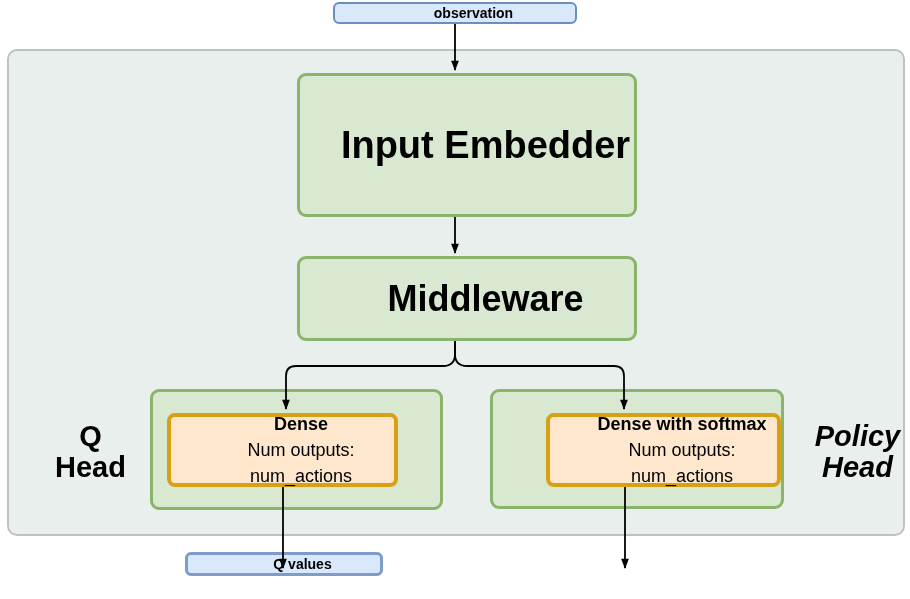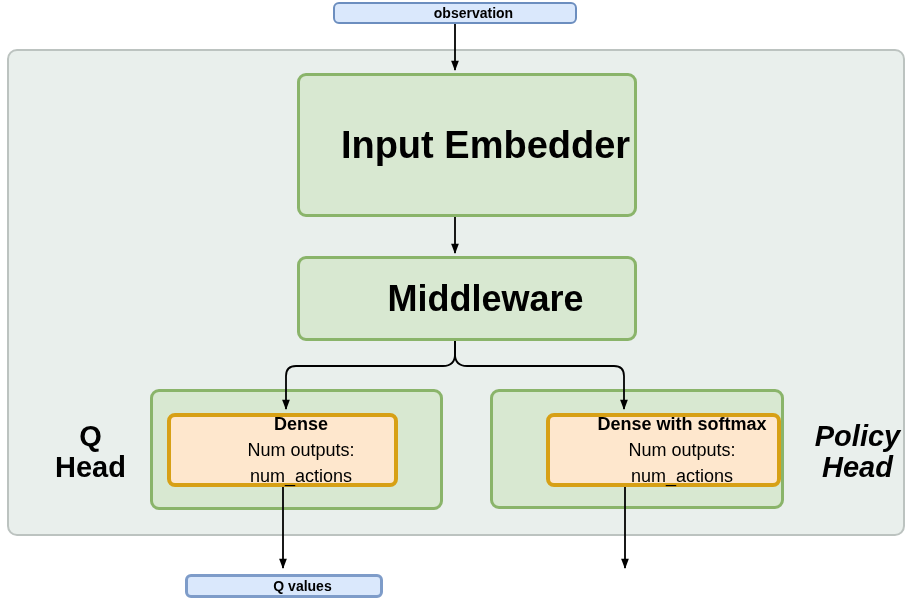--- a/index.html
+++ b/index.html
@@ -52,21 +52,21 @@
     background: var(--color-blue-fill, #dae8fc);
     border-radius: 6px;
     font-size: 14px;
     font-weight: bold;
   }
   .box-observation {
     left: 333px; top: 2px; width: 244px; height: 22px;
     border: 2px solid var(--color-blue-stroke, #6c8ebf);
   }
   .box-q-values {
-    left: 185px; top: 574px; width: 198px; height: 24px;
+    left: 185px; top: 552px; width: 198px; height: 24px;
     border: 3px solid var(--color-blue-stroke-strong, #7e9cc9);
   }
   .box-action-prob {
     left: 528px; top: 571px; width: 195px; height: 24px;
     border: 3px solid var(--color-blue-stroke-strong, #7e9cc9);
   }
 
   .side-label {
     font-size: 29px;
     font-weight: bold;

